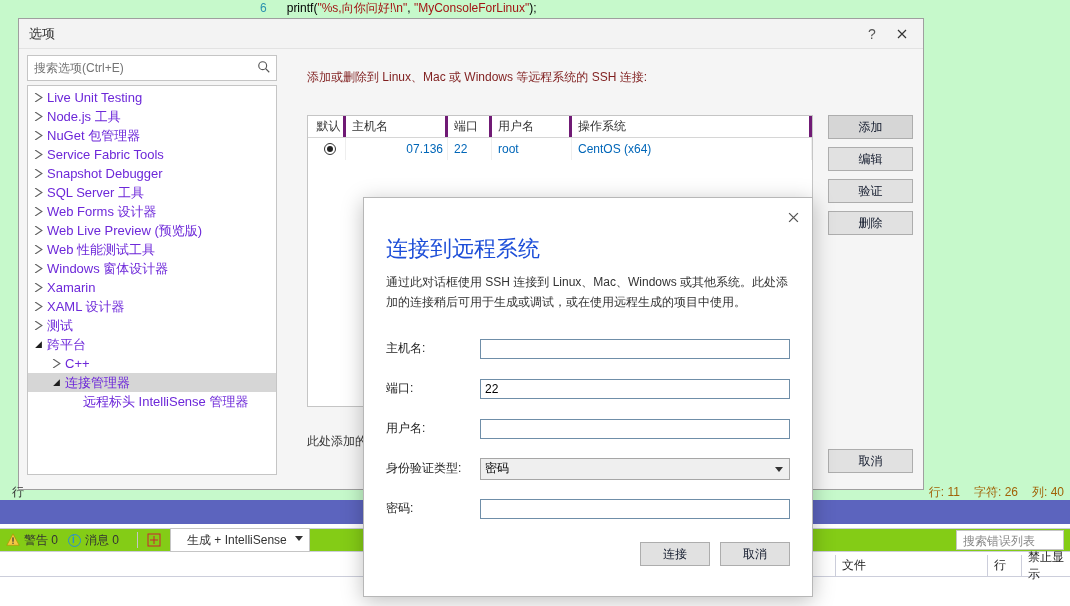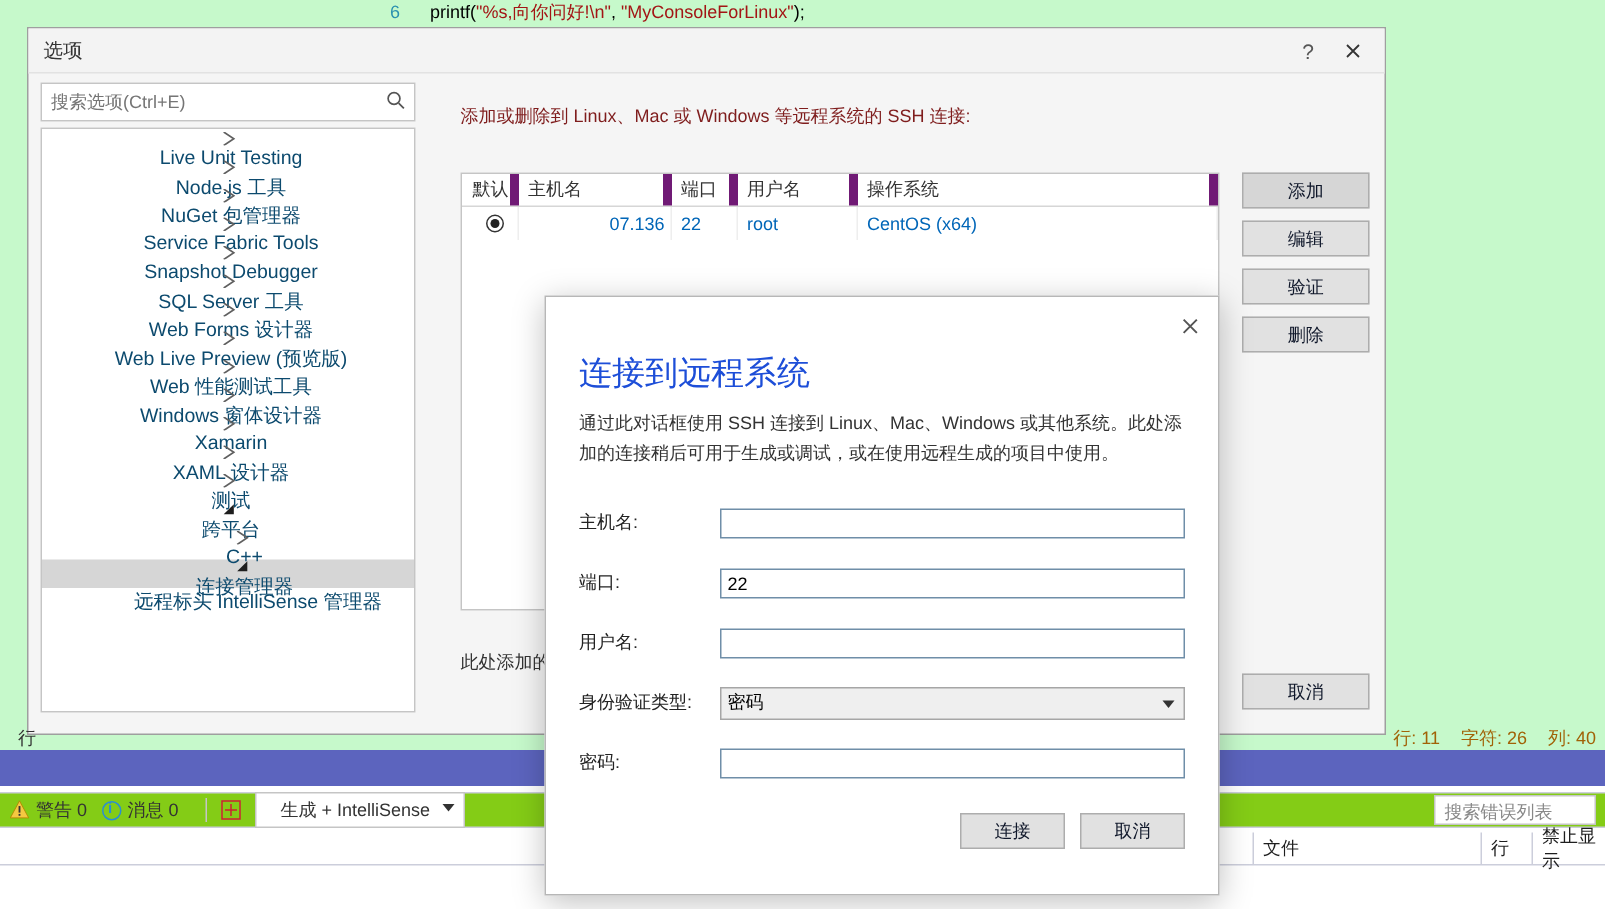--- a/index.html
+++ b/index.html
@@ -35,22 +35,22 @@
   }
   .search-icon { position:absolute; right:6px; top:5px; color:#666; font-size:14px; }
 
   
   .tree {
     position:absolute; left:8px; top:66px; width:250px; bottom:14px;
     border:1px solid #c5c5c5; background:#fff; overflow:hidden;
   }
   .tree-inner { padding:2px 0; }
   .tree-row {
-    height:19px; display:flex; align-items:center; font-size:13px; color:#0c4a6e;
-    padding-left:4px; white-space:nowrap;flex-direction:column;
+    height:19px; display:flex; align-items:center; font-size:13px; color:#6d28d9;
+    padding-left:4px; white-space:nowrap;
   }
   .tree-row.depth1 { padding-left:22px; }
   .tree-row.depth2 { padding-left:40px; }
   .tree-row.selected { background:#d6d6d6; }
   .twisty { width:12px; height:12px; margin-right:3px; display:inline-flex; align-items:center; justify-content:center; }
   .twisty svg { width:9px; height:9px; }
   .twisty-blank { width:15px; display:inline-block; }
 
   
   .opt-right {
@@ -61,21 +61,21 @@
     position:absolute; left:18px; top:60px; right:100px; height:292px;
     border:1px solid #c5c5c5; background:#fff;
   }
   .opt-table-head {
     display:flex; height:22px; border-bottom:1px solid #d6d6d6; background:#fff;
     font-size:12px; color:#333;
   }
   .opt-table-head div, .opt-table-body-row div {
     display:flex; align-items:center; padding-left:6px; border-right:1px solid #eee;
   }
-  .opt-table-head div { border-right:6px solid #701a75; }
+  .opt-table-head div { border-right:3px solid #701a75; }
   .col-def { width:38px; justify-content:center; padding-left:0;}
   .col-host { width:102px; }
   .col-port { width:44px; }
   .col-user { width:80px; }
   .col-os { flex:1; border-right:none;}
   .opt-table-body-row {
     display:flex; height:22px; font-size:12px; color:#0066b8;
   }
   .radio-dot {
     width:12px; height:12px; border:1px solid #333; border-radius:50%;

